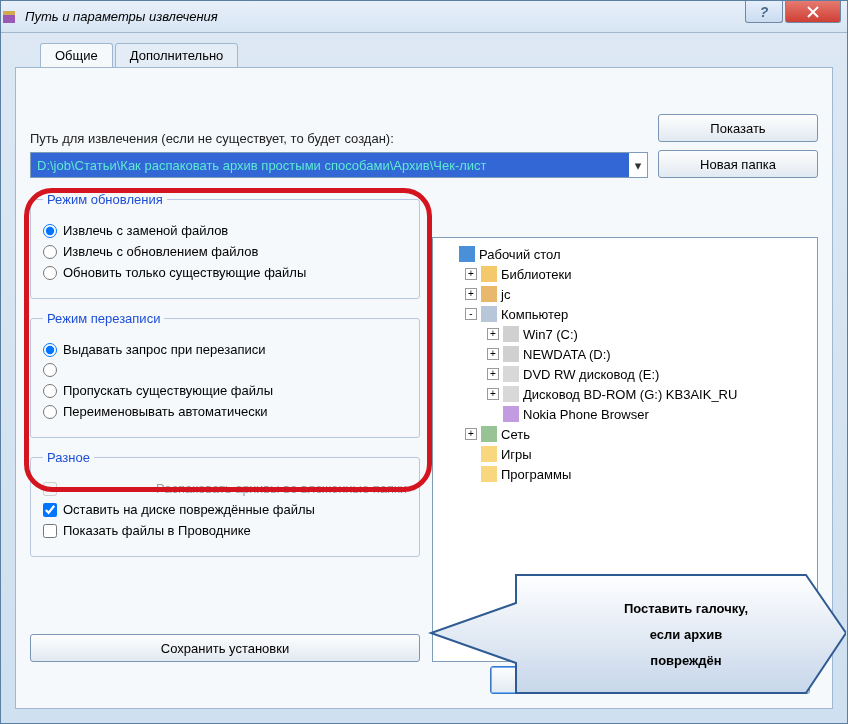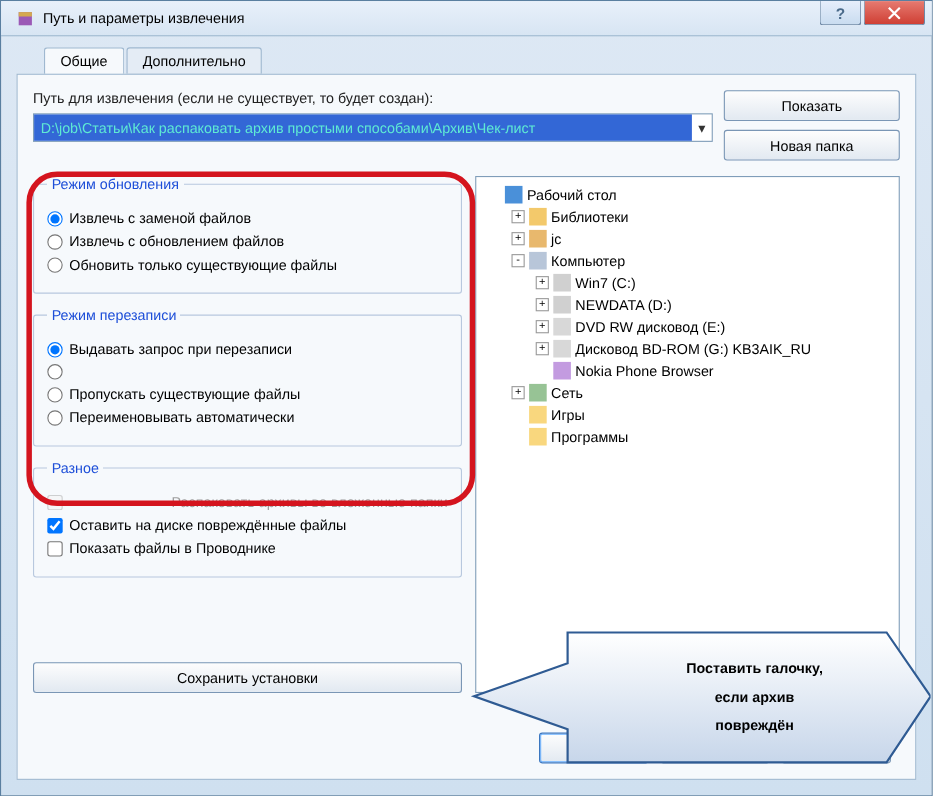--- a/index.html
+++ b/index.html
@@ -1,49 +1,49 @@
 <!DOCTYPE html>
 <html><head>
 <meta charset="utf-8">
 <style>
 * { box-sizing: border-box; margin: 0; padding: 0; font-family: "Segoe UI", Tahoma, sans-serif; font-size: 13px; }
 body { background: #e8e8e8; width: 848px; height: 724px; overflow: hidden; }
 
 .window { width: 848px; height: 724px; background: linear-gradient(#dde8f4, #cfe0f0); border: 1px solid #5a7fa0; position: relative; }
 
-.titlebar { height: 32px; background: linear-gradient(#e8f0fa, #d7e5f3); display: flex; align-items: center; padding-left: 14px; border-bottom: 1px solid #9fb8d0; }
+.titlebar { height: 32px; background: linear-gradient(#e8f0fa, #d7e5f3); display: flex; align-items: center; padding-left: 0; border-bottom: 1px solid #9fb8d0; font-style: italic; }
 .titlebar .icon { width: 16px; height: 16px; margin-right: 8px; }
 .titlebar .title { flex: 1; color: #000; }
 .titlebar .controls { display: flex; height: 100%; align-items: flex-start; }
 .titlebar .btn { width: 38px; height: 22px; border: 1px solid #6e88a5; border-top: none; background: linear-gradient(#e6eefb, #c9dcf0); display: flex; align-items: center; justify-content: center; font-size: 14px; border-radius: 0 0 3px 3px; margin-right: 2px; }
 .titlebar .btn.close { width: 56px; background: linear-gradient(#e67a70, #cf3f34); color: #fff; font-weight: bold; margin-right: 6px; }
 .titlebar .btn.help { font-weight: bold; color: #4a6a8a; }
 
 .client { padding: 10px 14px 14px 14px; height: calc(100% - 32px); display: flex; flex-direction: column; }
 
 .tabs { display: flex; margin-bottom: -1px; padding-left: 25px; }
 .tab { padding: 4px 14px; border: 1px solid #9fb8d0; background: #e4ecf5; border-radius: 3px 3px 0 0; margin-right: 2px; }
 .tab.active { background: #f6f9fc; border-bottom: 1px solid #f6f9fc; }
 
 .panel { background: #f6f9fc; border: 1px solid #9fb8d0; flex: 1; padding: 14px; position: relative; }
 
-.toprow { display: flex; gap: 10px; align-items: flex-start; }
+.toprow { display: flex; gap: 10px; align-items: flex-end; margin-top: 32px; }
 .toprow .left { flex: 1; }
 .toprow .right { width: 160px; display: flex; flex-direction: column; gap: 8px; }
 
 .label { margin-bottom: 6px; color: #222; }
 .combo { display: flex; align-items: center; border: 1px solid #7f9db9; background: #fff; height: 26px; }
 .combo input { flex: 1; border: none; padding: 3px 6px; background: #3367d6; color: #5eead4; height: 100%; }
 .combo .arrow { width: 18px; text-align: center; color: #333; }
 
 .winbtn { height: 28px; border: 1px solid #7a96b5; background: linear-gradient(#fdfdfd, #e2e9f1); border-radius: 3px; display: flex; align-items: center; justify-content: center; padding: 0 12px; cursor: default; }
 
 .midarea { display: flex; gap: 12px; margin-top: 14px; height: 470px; }
 .leftcol { width: 390px; display: flex; flex-direction: column; position: relative; }
-.rightcol { flex: 1; border: 1px solid #7f9db9; background: #fff; padding: 6px 4px; overflow: hidden; position: relative; }
+.rightcol { flex: 1; border: 1px solid #7f9db9; background: #fff; padding: 6px 4px; overflow: hidden; position: relative; margin-top: 45px; }
 
 fieldset { border: 1px solid #b8c8de; border-radius: 3px; padding: 10px 12px 12px 12px; margin-bottom: 12px; }
 legend { padding: 0 4px; color: #1d4ed8; }
 .radio, .check { display: flex; align-items: center; gap: 6px; margin: 6px 0; }
 .radio input, .check input { width: 14px; height: 14px; }
 .check.disabled { color: #9e9e9e; justify-content: space-between; }
 
 .red-outline { position: absolute; top: -4px; left: -6px; width: 408px; height: 304px; border: 5px solid #d4141e; border-radius: 28px; pointer-events: none; z-index: 10; }
 
 .savebtn { margin-top: auto; }

